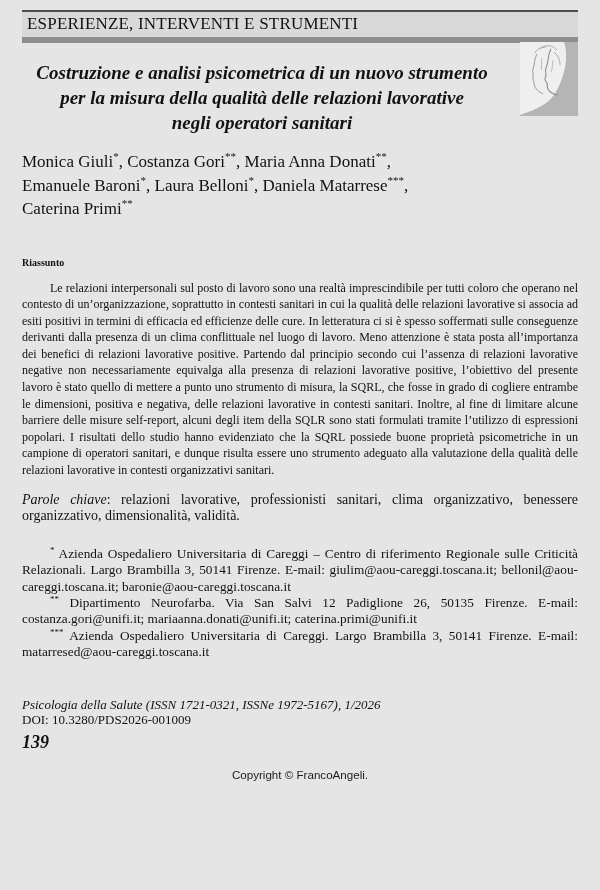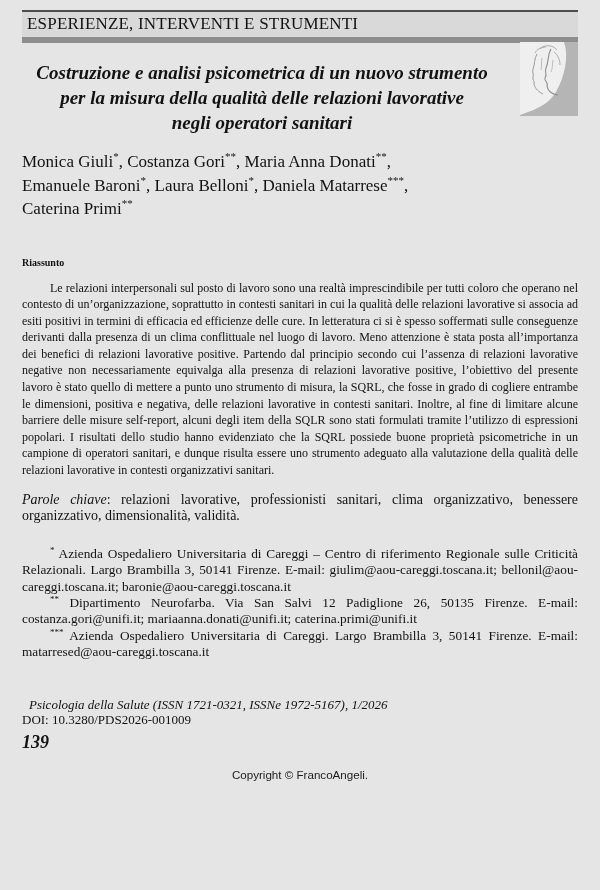--- a/index.html
+++ b/index.html
@@ -90,21 +90,21 @@
     margin:0;
     font-size:13.3px;
     line-height:16.4px;
     text-align:justify;
     text-indent:28px;
   }
   .footnote sup{font-size:9px;line-height:0;}
 
   
   .journal-block{margin-top:36px;font-size:13px;line-height:15.5px;}
-  .journal-line{font-style:italic;margin-left:7px;}
+  .journal-line{font-style:italic;}
   .section-footer-line{
     margin-top:4px;
     display:flex;
     justify-content:space-between;
     align-items:baseline;
     font-size:13.6px;
   }
   .page-number{font-style:italic;font-weight:bold;font-size:18px;}
 
   

